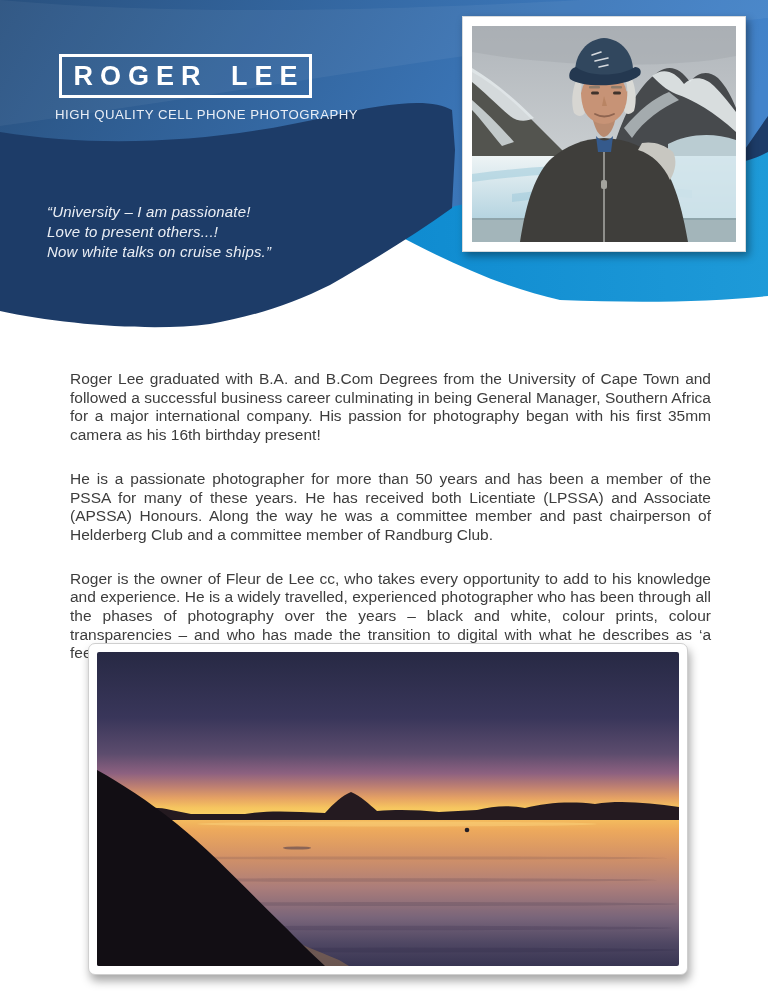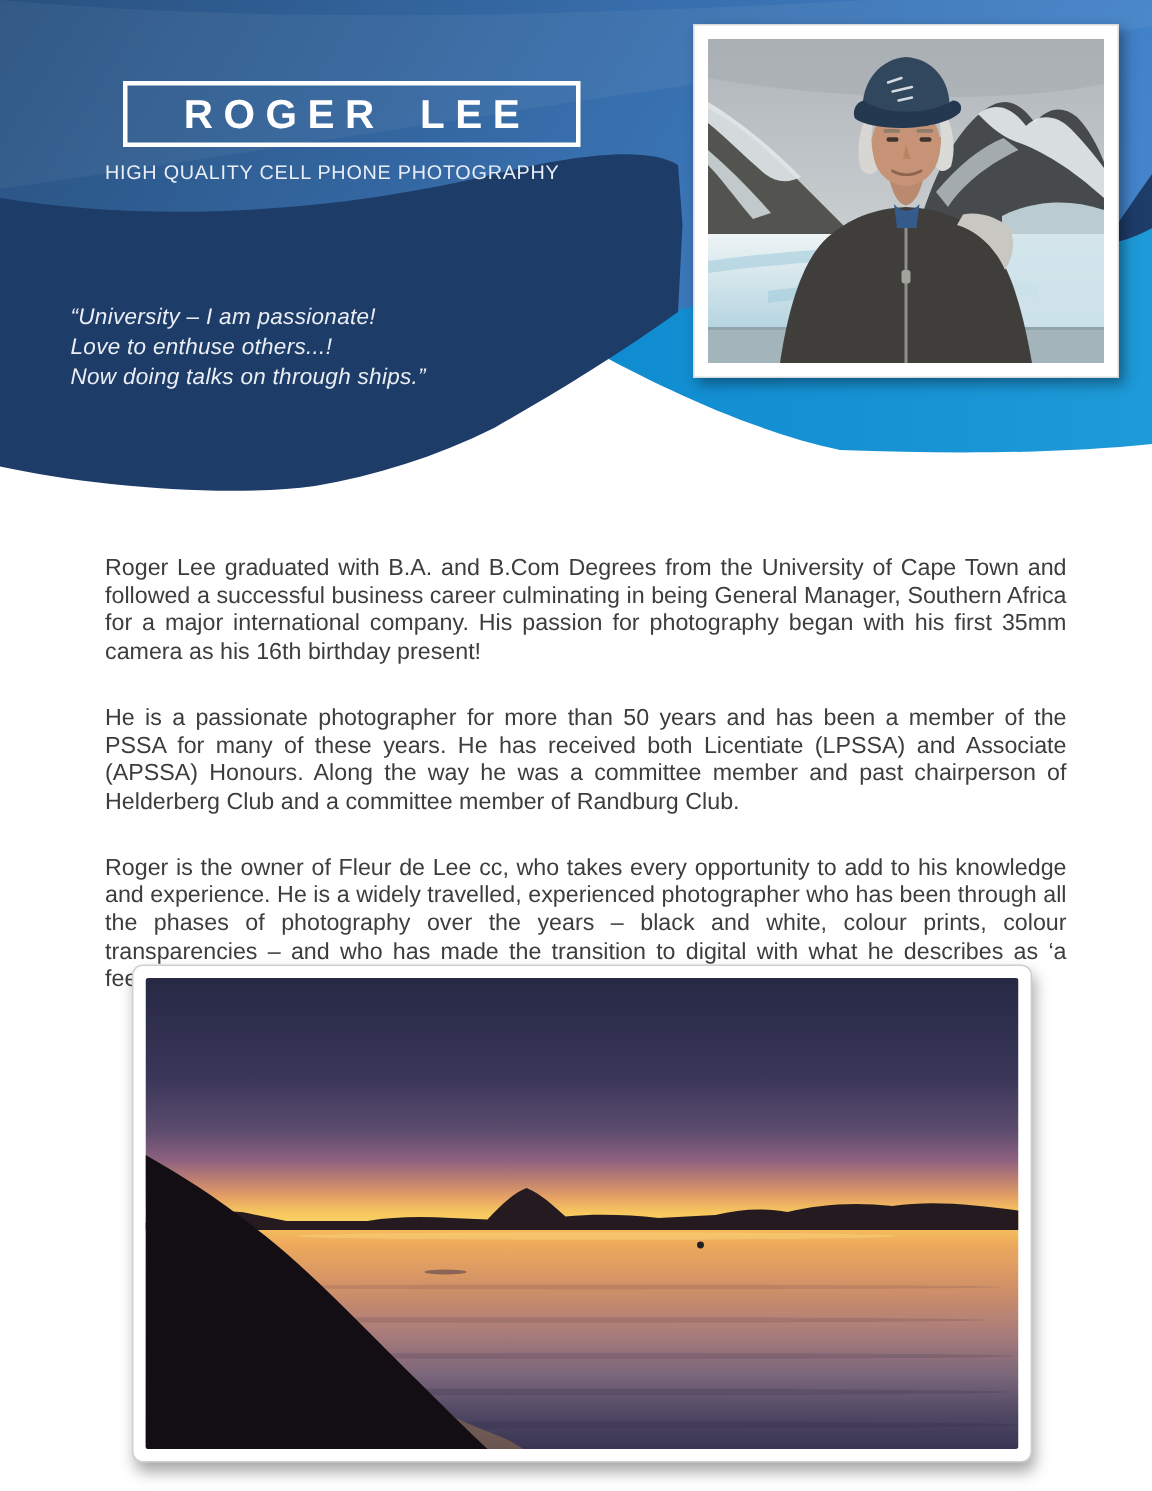--- a/index.html
+++ b/index.html
@@ -8,29 +8,29 @@
   }
   *{margin:0;padding:0;box-sizing:border-box;}
   html,body{background:#e8e8e8;}
   .page{
     position:relative;width:768px;height:994px;margin:0 auto;
     background:var(--page_bg);overflow:hidden;
     font-family:"Liberation Sans","DejaVu Sans",sans-serif;
   }
   .header-svg{position:absolute;left:0;top:0;display:block;}
   .title-box{
-    position:absolute;left:82px;top:54px;width:305px;height:44px;
+    position:absolute;left:59px;top:54px;width:253px;height:44px;
     border:3px solid #ffffff;display:flex;align-items:center;justify-content:center;
   }
   .title-box span{
     color:#ffffff;font-size:27px;font-weight:bold;
     letter-spacing:7px;word-spacing:9px;padding-left:7px;white-space:nowrap;
   }
   .subtitle{
-    position:absolute;left:55px;top:107px;width:333px;text-align:center;
+    position:absolute;left:55px;top:107px;width:333px;text-align:left;
     color:#e9eef6;font-size:13.2px;letter-spacing:0.5px;white-space:nowrap;
   }
   .quote{
     position:absolute;left:47px;top:202px;color:#eaeef4;
     font-style:italic;font-size:15px;line-height:20px;letter-spacing:0.2px;
   }
   .portrait-frame{
     position:absolute;left:462px;top:16px;width:284px;height:236px;
     background:#ffffff;padding:9px;border:1px solid var(--frame_edge);
     box-shadow:3px 4px 8px rgba(0,0,0,0.38);
@@ -83,22 +83,22 @@
              C150,332 60,324 0,311 Z" style="fill:var(--navy)"></path>
   </svg>
 
   <div class="title-box">
     <span>ROGER LEE</span>
   </div>
   <div class="subtitle">HIGH QUALITY CELL PHONE PHOTOGRAPHY</div>
 
   <div class="quote">
     <div>“University – I am passionate!</div>
-    <div>Love to enthuse others...!</div>
-    <div>Now doing talks on through ships.”</div>
+    <div>Love to present others...!</div>
+    <div>Now white talks on cruise ships.”</div>
   </div>
 
   <figure class="portrait-frame" aria-label="Roger Lee wearing a dark cap and jacket in front of snowy mountains and a glacier">
     <svg viewBox="0 0 264 216">
       <defs>
         <linearGradient id="pSky" x1="0" y1="0" x2="0" y2="1">
           <stop offset="0" stop-color="#b0b5ba"></stop>
             <stop offset="1" stop-color="#dadedf"></stop>
         </linearGradient>
         <linearGradient id="pGlacier" x1="0" y1="0" x2="0" y2="1">

